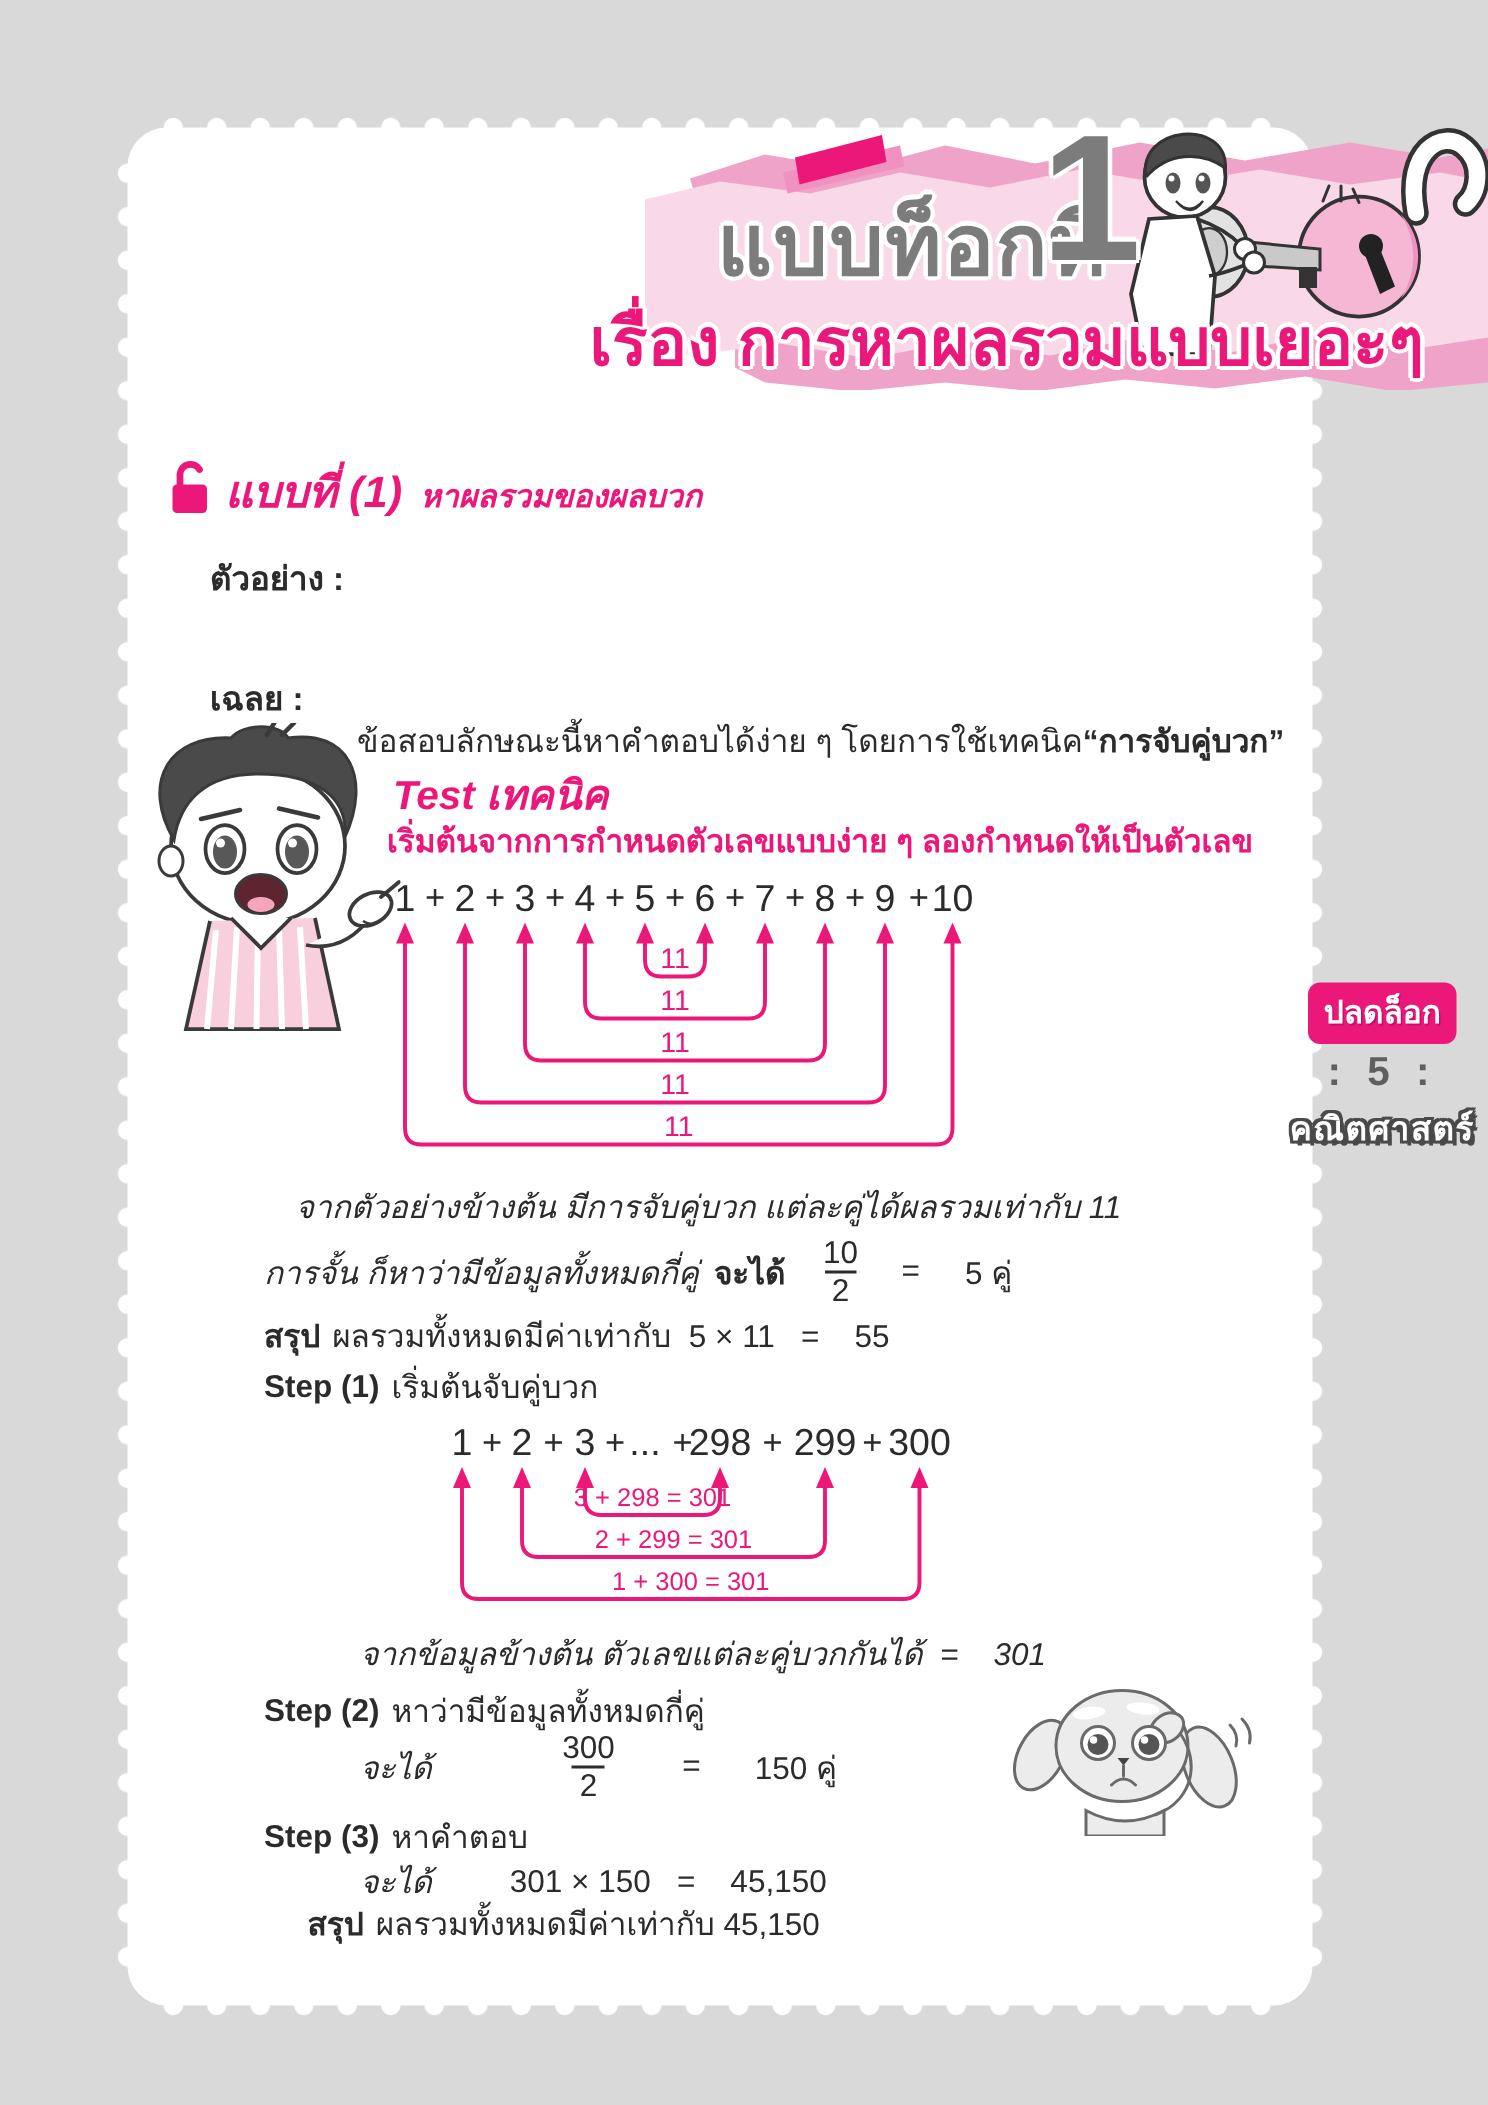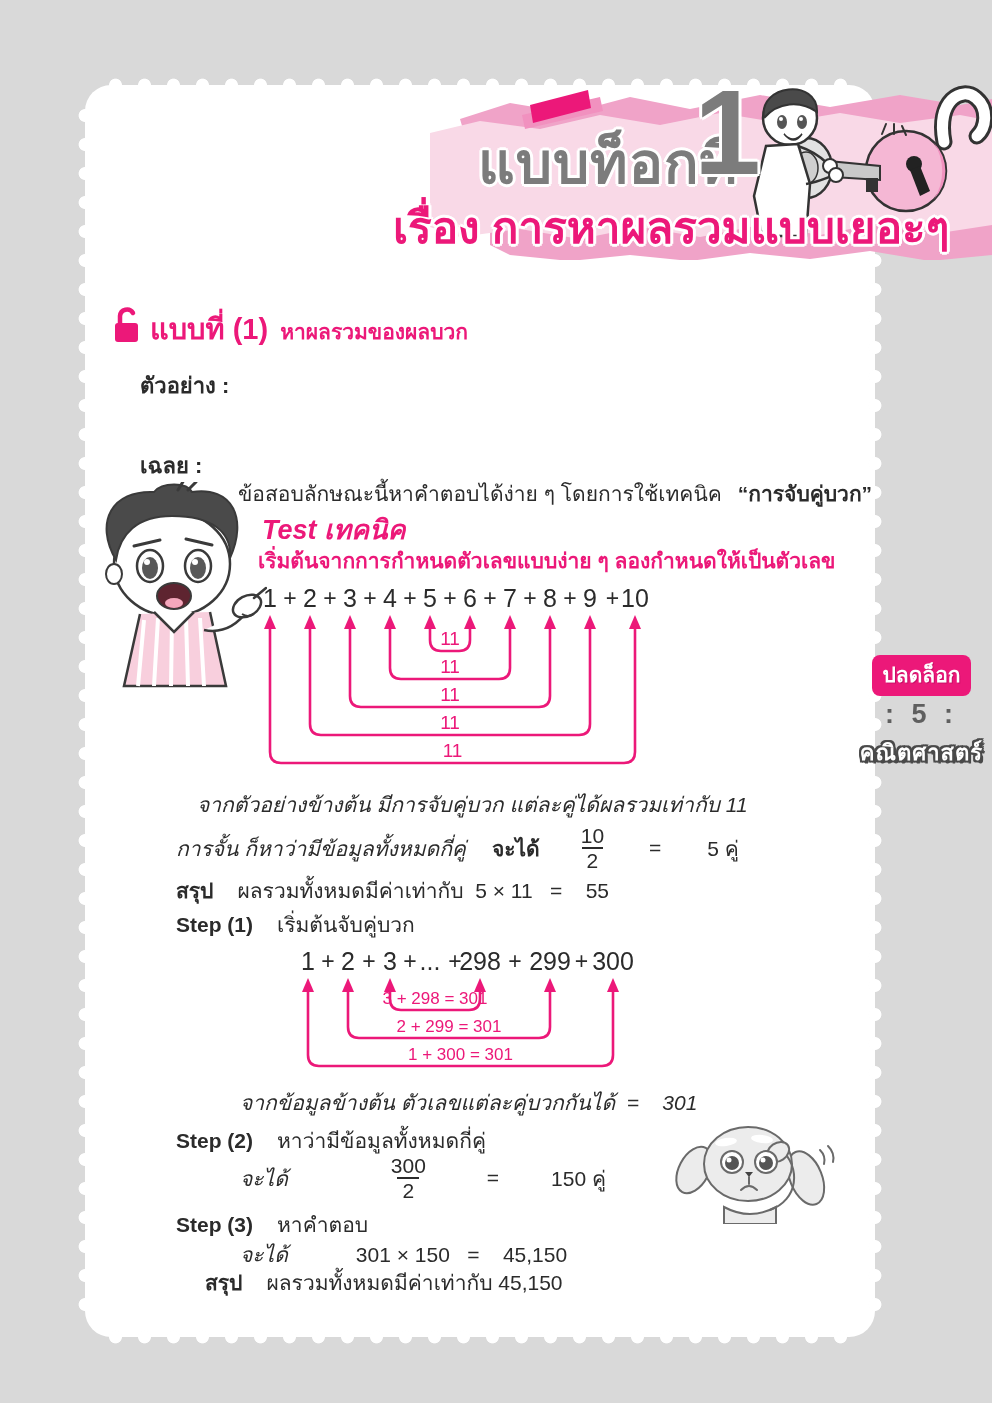--- a/index.html
+++ b/index.html
@@ -6,21 +6,21 @@
   .canvas{position:relative;width:992px;height:1403px;background:#d9d9d9;overflow:hidden;
           font-family:"Liberation Sans",sans-serif;color:#2b2b2b;}
   .page{position:absolute;left:85px;top:85px;width:790px;height:1252px;background:#fff;border-radius:26px;}
   .sc{position:absolute;}
   .sc-top{left:16px;right:16px;top:-7px;height:14px;background-image:radial-gradient(circle at center,#fff 6px,rgba(255,255,255,0) 6.8px);background-size:29px 14px;background-repeat:repeat-x;}
   .sc-bottom{left:16px;right:16px;bottom:-7px;height:14px;background-image:radial-gradient(circle at center,#fff 6px,rgba(255,255,255,0) 6.8px);background-size:29px 14px;background-repeat:repeat-x;}
   .sc-left{top:16px;bottom:16px;left:-7px;width:14px;background-image:radial-gradient(circle at center,#fff 6px,rgba(255,255,255,0) 6.8px);background-size:14px 29px;background-repeat:repeat-y;}
   .sc-right{top:16px;bottom:16px;right:-7px;width:14px;background-image:radial-gradient(circle at center,#fff 6px,rgba(255,255,255,0) 6.8px);background-size:14px 29px;background-repeat:repeat-y;}
 
   .abs{position:absolute;}
-  .row{position:absolute;display:flex;align-items:center;gap:16px;}
+  .row{position:absolute;display:flex;align-items:center;}
   .bold{font-weight:bold;}
   .ital{font-style:italic;}
   .pre{white-space:pre;}
   .accent{color:#ec1879;}
 
   .outline-w{text-shadow:-3px 0 0 #fff,3px 0 0 #fff,0 -3px 0 #fff,0 3px 0 #fff,-2px -2px 0 #fff,2px 2px 0 #fff,-2px 2px 0 #fff,2px -2px 0 #fff;}
   .h-title{left:478px;top:118px;font-size:57px;font-weight:bold;color:#7c7c7c;letter-spacing:1px;}
   .h-number{left:694px;top:72px;font-size:120px;font-weight:bold;color:#7c7c7c;line-height:1;}
   .h-subtitle{left:393px;top:192px;font-size:44px;font-weight:bold;color:#ec1879;}
 
@@ -90,21 +90,21 @@
     <path d="M 50 70 C 62 74 72 80 80 88" fill="none" stroke="#333" stroke-width="2.5"></path>
     <circle cx="82" cy="90" r="7" fill="#fff" stroke="#333" stroke-width="2"></circle>
     <path d="M 58 108 C 70 106 78 102 84 100" fill="none" stroke="#333" stroke-width="2.5"></path>
     <circle cx="88" cy="99" r="7" fill="#fff" stroke="#333" stroke-width="2"></circle>
   </svg>
 
   <div class="abs h-title outline-w">แบบท็อกที่</div>
   <div class="abs h-number outline-w">1</div>
   <div class="abs h-subtitle outline-w">เรื่อง การหาผลรวมแบบเยอะๆ</div>
 
-  <div class="sect-row abs" style="position:absolute;">
+  <div class="sect-row abs" style="position:absolute;font-style:italic;">
     <svg width="27" height="38" viewBox="0 0 27 38">
       <path d="M 7 18 V 10 a 7 7 0 0 1 13 -3" fill="none" stroke="#ec1879" stroke-width="4.5" stroke-linecap="round"></path>
       <rect x="2" y="17" width="23" height="19" rx="3" fill="#ec1879"></rect>
     </svg>
     <span class="sect-title">แบบที่ (1)</span>
     <span class="sect-sub">หาผลรวมของผลบวก</span>
   </div>
 
   <div class="abs lbl" style="left:140px;top:368px;">ตัวอย่าง :</div>
 

